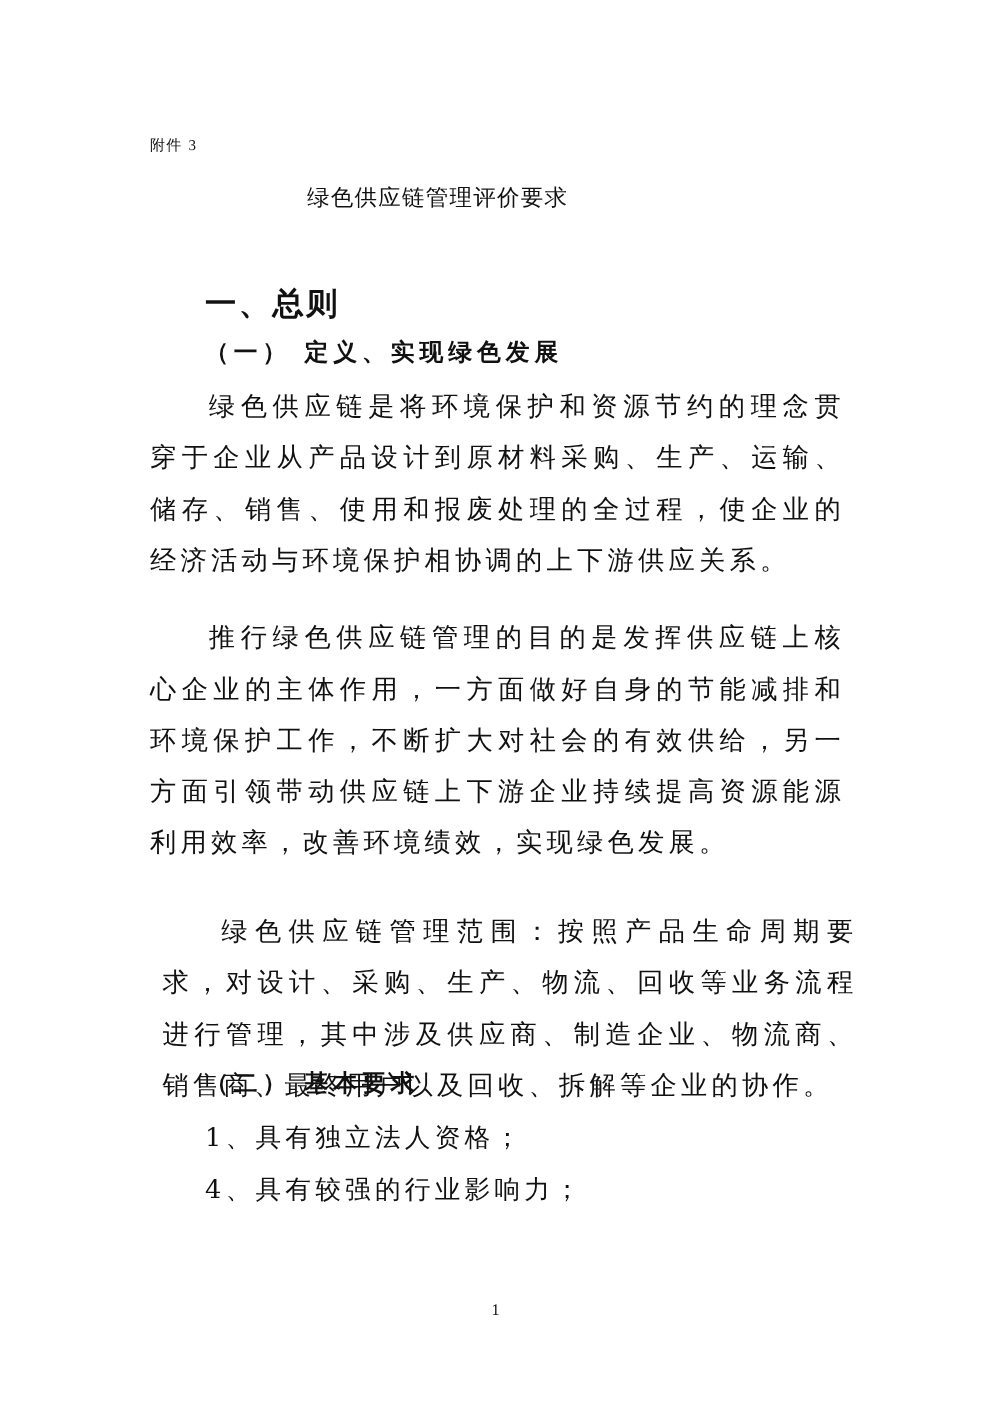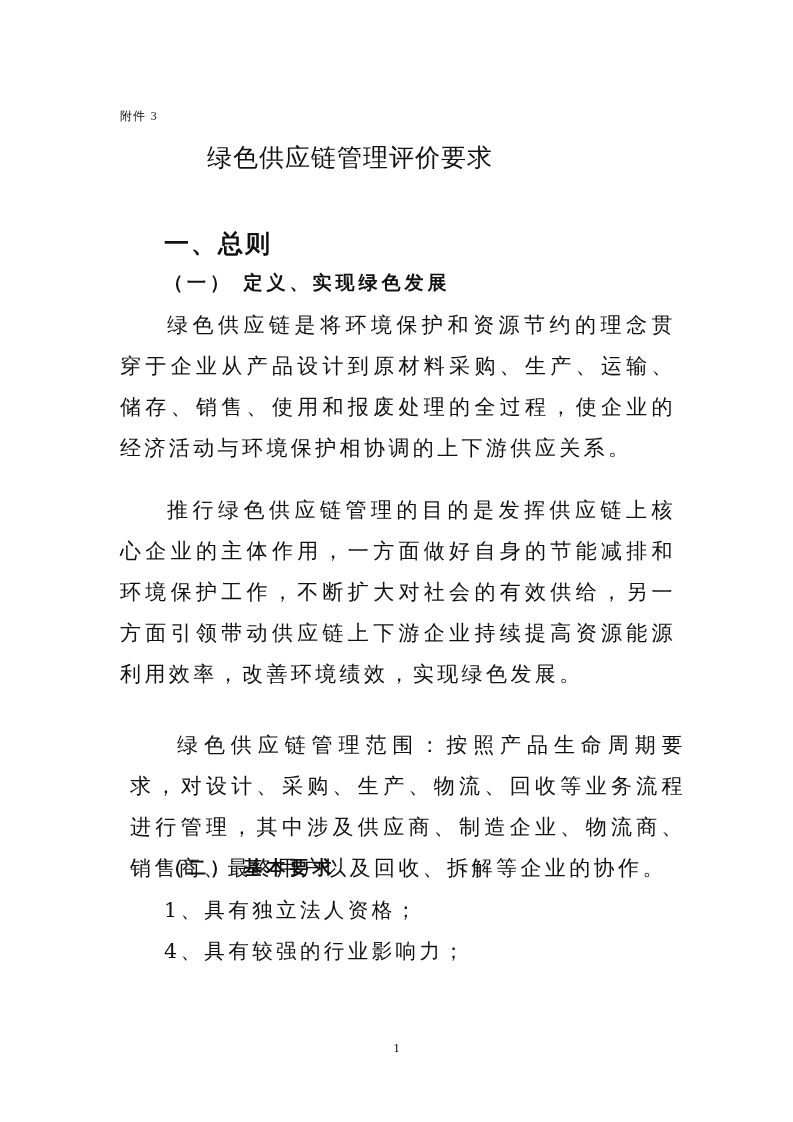--- a/index.html
+++ b/index.html
@@ -32,21 +32,21 @@
     }
     .attachment-label .num {
       font-family: "Liberation Serif", serif;
     }
     .doc-title {
       position: absolute;
       left: 0;
       width: 682px;
       top: 142px;
       text-align: center;
-      font-size: 25px;
+      font-size: 18px;
       line-height: 32px;
       letter-spacing: 1px;
       font-family: Liberation Serif, serif;
       padding-left: 18px;
       box-sizing: border-box;
     }
     .section-heading {
       position: absolute;
       left: 164px;
       top: 230px;

